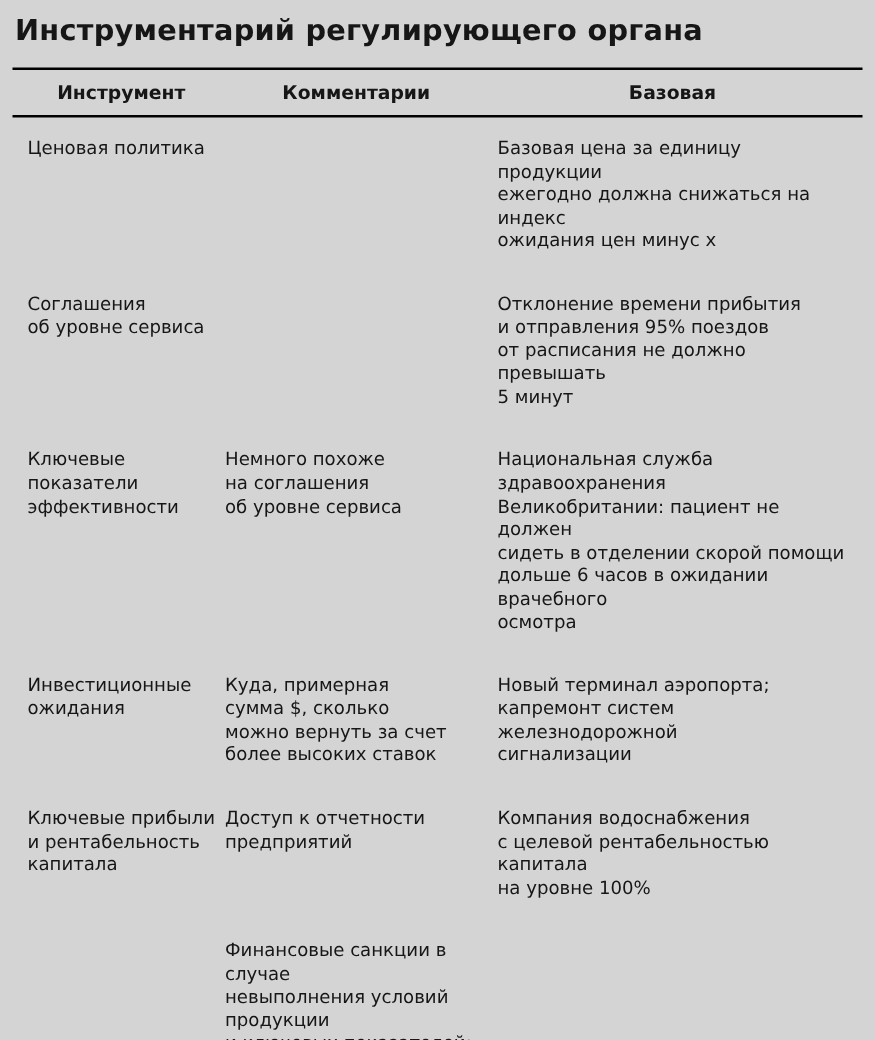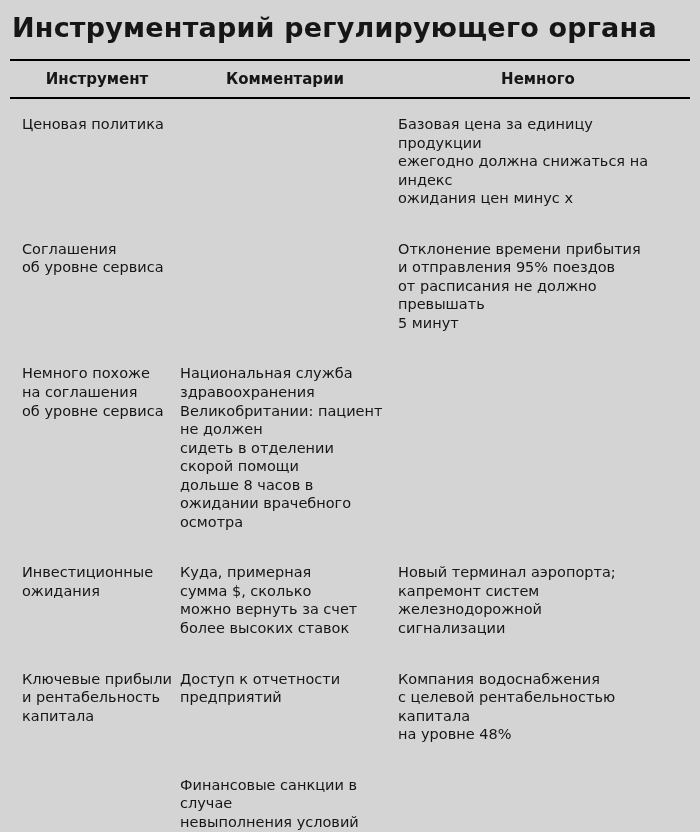--- a/index.html
+++ b/index.html
@@ -12,21 +12,21 @@
     background: #d4d4d4;
     color: #161616;
     font-family: "DejaVu Sans", "Liberation Sans", sans-serif;
     overflow: hidden;
   }
   .page {
     padding: 10px 10px 0 10px;
     box-sizing: border-box;
   }
   .title {
-    font-size: 27px;
+    font-size: 23px;
     font-weight: 700;
     letter-spacing: 0.2px;
     margin: 2px 2px 16px 2px;
   }
   .rule {
     height: 2px;
     background: #000;
   }
   .grid-row {
     display: grid;
@@ -63,21 +63,21 @@
 
   <div class="title">Инструментарий регулирующего органа</div>
 
   <div>
 
     <div class="rule"></div>
 
     <div class="grid-row header-row">
       <div class="th">Инструмент</div>
       <div class="th">Комментарии</div>
-      <div class="th">Немного</div>
+      <div class="th">Базовая</div>
     </div>
 
     <div class="rule"></div>
 
     <div class="tbody">
 
       <div class="grid-row body-row">
         <div class="cell">Ценовая политика</div>
         <div class="cell"></div>
         <div class="cell">Базовая цена за единицу продукции
@@ -89,27 +89,30 @@
         <div class="cell">Соглашения
 об уровне сервиса</div>
         <div class="cell"></div>
         <div class="cell">Отклонение времени прибытия
 и отправления 95% поездов
 от расписания не должно превышать
 5 минут</div>
       </div>
 
       <div class="grid-row body-row">
+        <div class="cell">Ключевые
+показатели
+эффективности</div>
         <div class="cell">Немного похоже
 на соглашения
 об уровне сервиса</div>
         <div class="cell">Национальная служба здравоохранения
 Великобритании: пациент не должен
 сидеть в отделении скорой помощи
-дольше 8 часов в ожидании врачебного
+дольше 6 часов в ожидании врачебного
 осмотра</div>
       </div>
 
       <div class="grid-row body-row">
         <div class="cell">Инвестиционные
 ожидания</div>
         <div class="cell">Куда, примерная
 сумма $, сколько
 можно вернуть за счет
 более высоких ставок</div>
@@ -119,21 +122,21 @@
       </div>
 
       <div class="grid-row body-row">
         <div class="cell">Ключевые прибыли
 и рентабельность
 капитала</div>
         <div class="cell">Доступ к отчетности
 предприятий</div>
         <div class="cell">Компания водоснабжения
 с целевой рентабельностью капитала
-на уровне 48%</div>
+на уровне 100%</div>
       </div>
 
       <div class="grid-row body-row">
         <div class="cell"></div>
         <div class="cell">Финансовые санкции в случае
 невыполнения условий продукции
 и ключевых показателей;
 отзыв лицензии на деятельность</div>
       </div>
 

